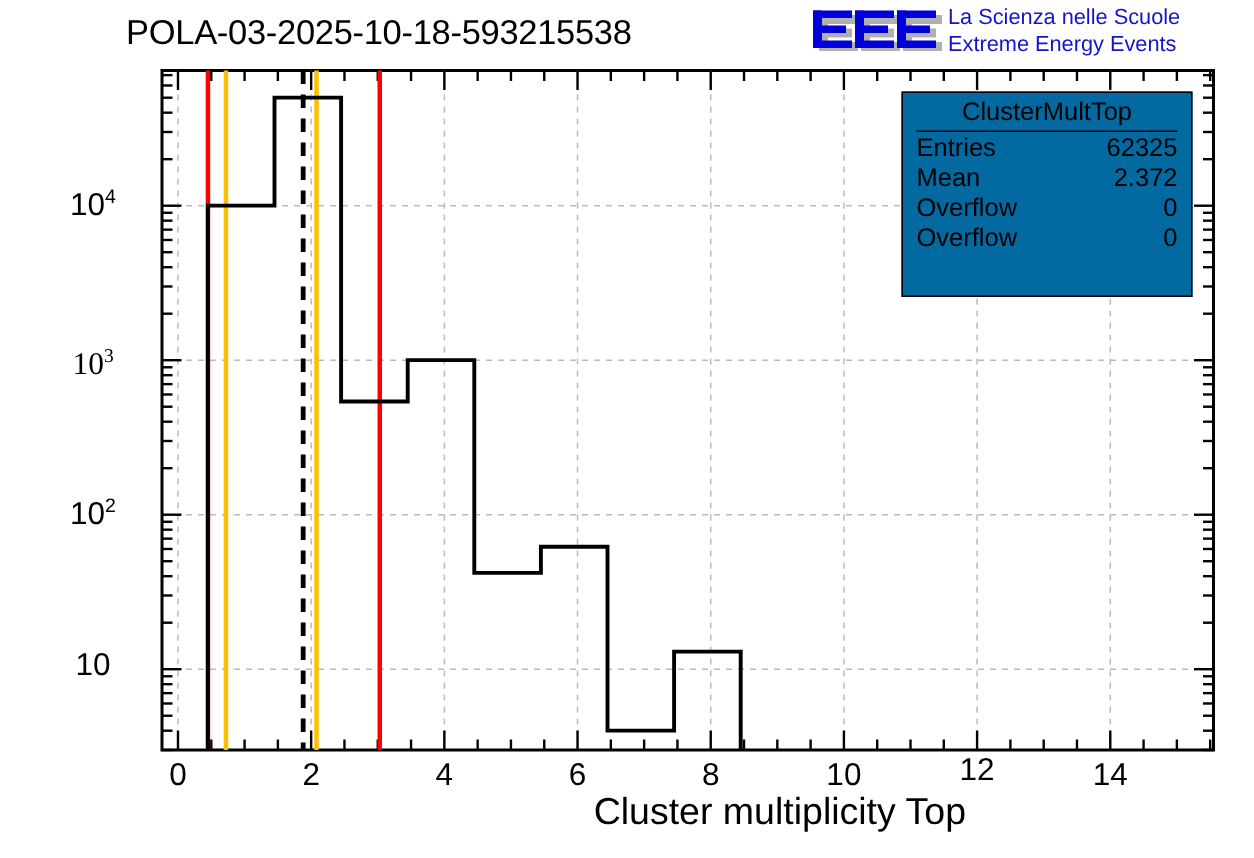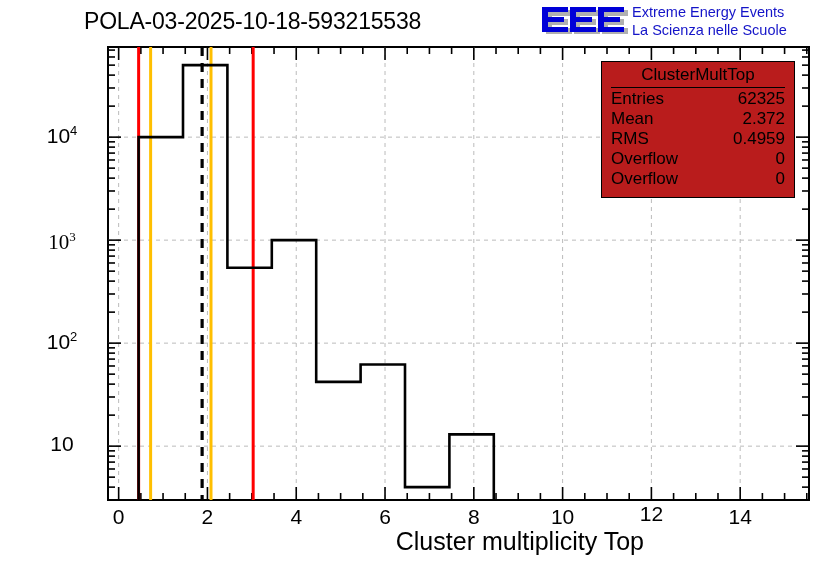--- a/index.html
+++ b/index.html
@@ -24,21 +24,21 @@
   .tlabel{position:absolute;color:#000;font-size:21px;text-align:center;}
   .ylabel{position:absolute;color:#000;font-size:21px;text-align:center;white-space:nowrap;}
   .ylabel sup{font-size:13px;vertical-align:super;}
 
   
   .xaxis-title{position:absolute;right:24px;top:527px;font-size:25px;color:#000;white-space:nowrap;}
 
   
   .statbox{
     position:absolute;left:601px;top:61px;width:194px;height:137px;
-    background:#b91c1c;border:1px solid #000;box-sizing:border-box;
+    background:#0369a1;border:1px solid #000;box-sizing:border-box;
     font-size:17px;color:#000;
   }
   .statbox-title{text-align:center;padding-top:3px;padding-bottom:2px;border-bottom:1px solid #000;margin:0 9px;}
   .statrow{display:flex;justify-content:space-between;padding:1px 9px 0 9px;line-height:19px;align-items:center;}
 
   
   svg.hist{position:absolute;left:0;top:0;width:836px;height:572px;}
 </style>
 </head>
 <body>
@@ -75,22 +75,22 @@
             <rect x="30" y="22" width="26" height="5"></rect>
             <rect x="30" y="2" width="6" height="25"></rect>
           <rect x="58" y="2" width="26" height="5"></rect>
             <rect x="58" y="12" width="22" height="5"></rect>
             <rect x="58" y="22" width="26" height="5"></rect>
             <rect x="58" y="2" width="6" height="25"></rect>
         </g>
       </svg>
     </div>
     <div class="logo-text">
+      <div>La Scienza nelle Scuole</div>
       <div>Extreme Energy Events</div>
-      <div>La Scienza nelle Scuole</div>
     </div>
   </div>
 
   <div class="frame" id="frame"></div>
 
   <svg class="hist">
     <g id="grid-layer">
         <line x1="118.65484483850538" y1="47" x2="118.65484483850538" y2="500" stroke="#bbbbbb" stroke-width="1" stroke-dasharray="4,4"></line>
         <line x1="207.44521849271692" y1="47" x2="207.44521849271692" y2="500" stroke="#bbbbbb" stroke-width="1" stroke-dasharray="4,4"></line>
         <line x1="296.2355921469284" y1="47" x2="296.2355921469284" y2="500" stroke="#bbbbbb" stroke-width="1" stroke-dasharray="4,4"></line>
@@ -284,24 +284,20 @@
     <div id="stat-rows">
         <div class="statrow">
           <span>Entries</span>
           <span>62325</span>
         </div>
         <div class="statrow">
           <span>Mean</span>
           <span>2.372</span>
         </div>
         <div class="statrow">
-          <span>RMS</span>
-          <span>0.4959</span>
-        </div>
-        <div class="statrow">
           <span>Overflow</span>
           <span>0</span>
         </div>
         <div class="statrow">
           <span>Overflow</span>
           <span>0</span>
         </div>
       </div>
   </div>
 

